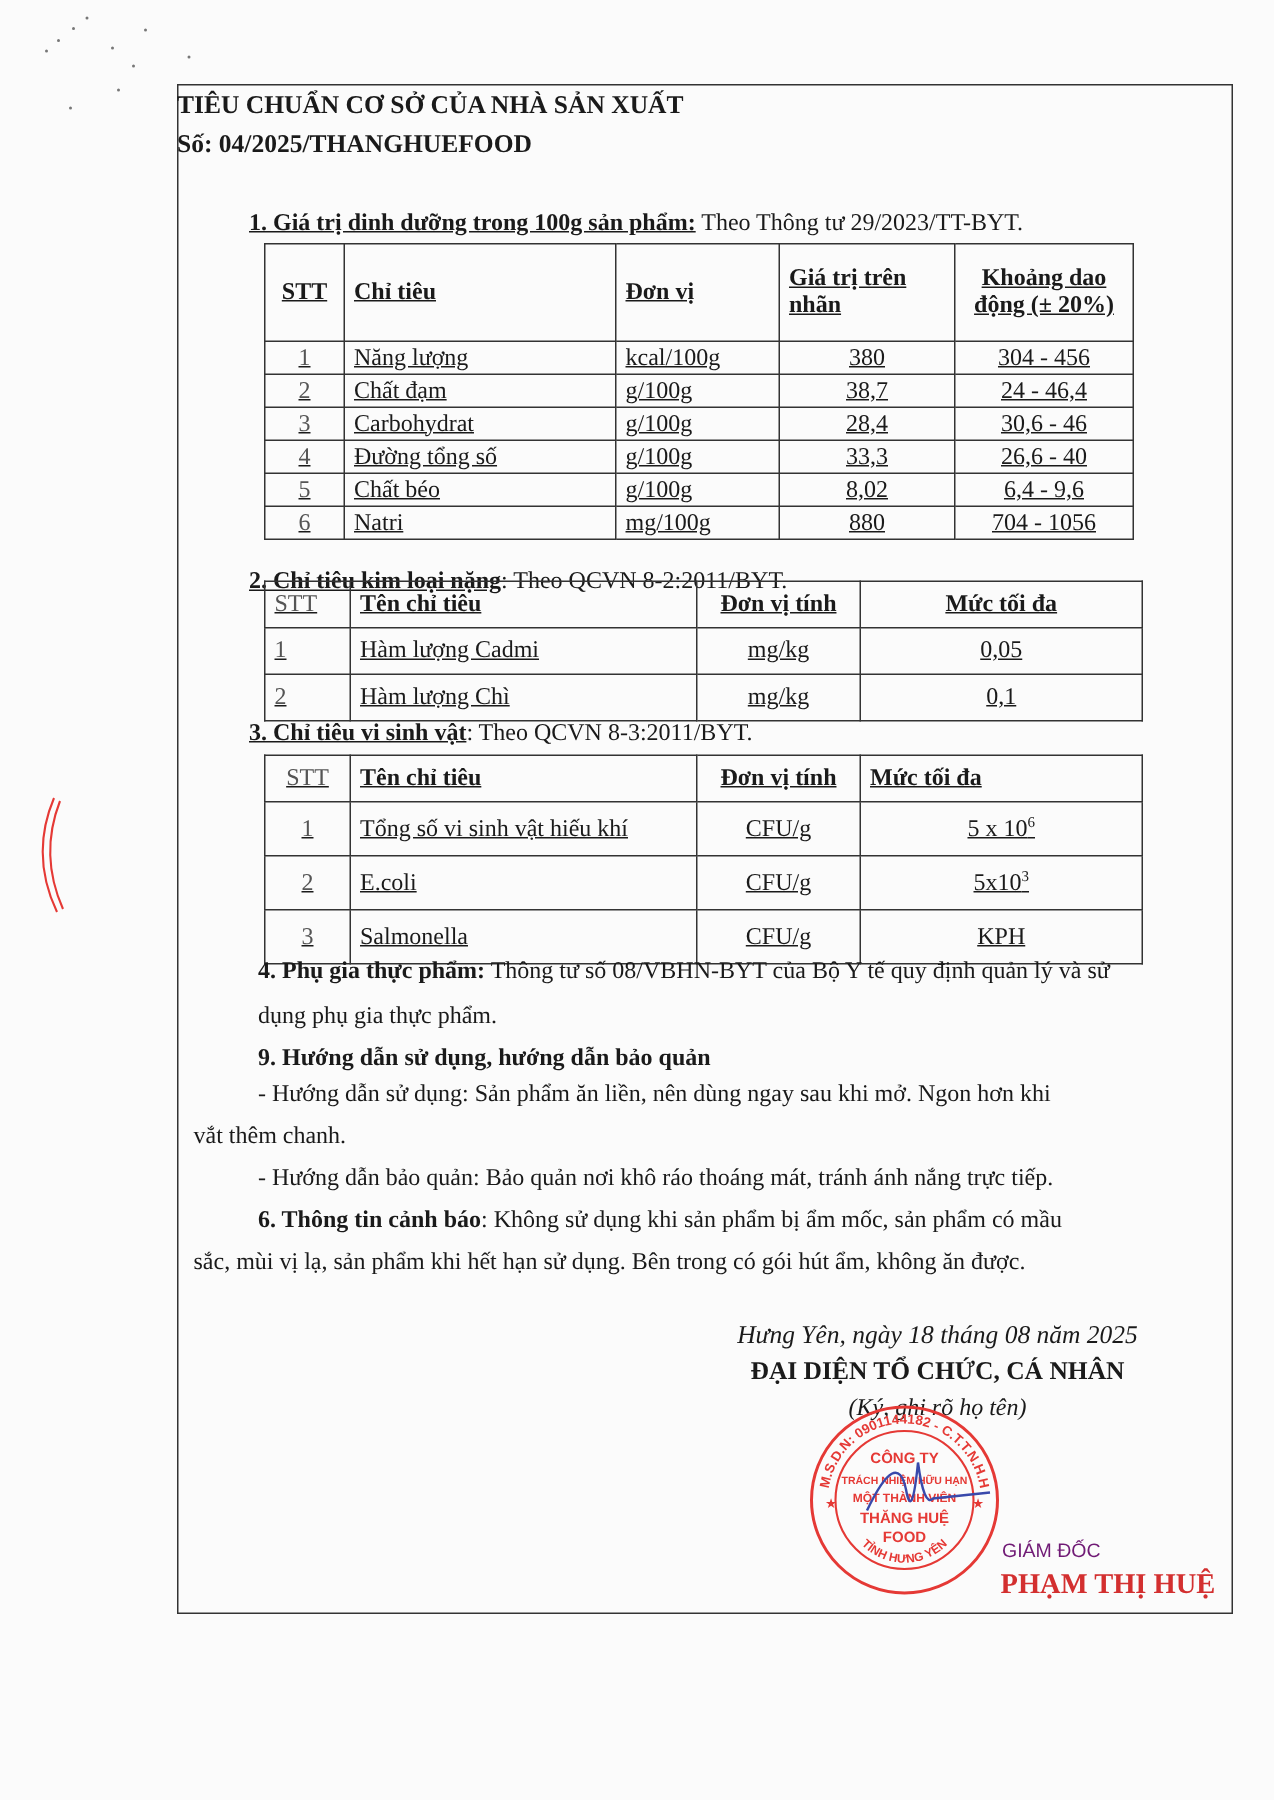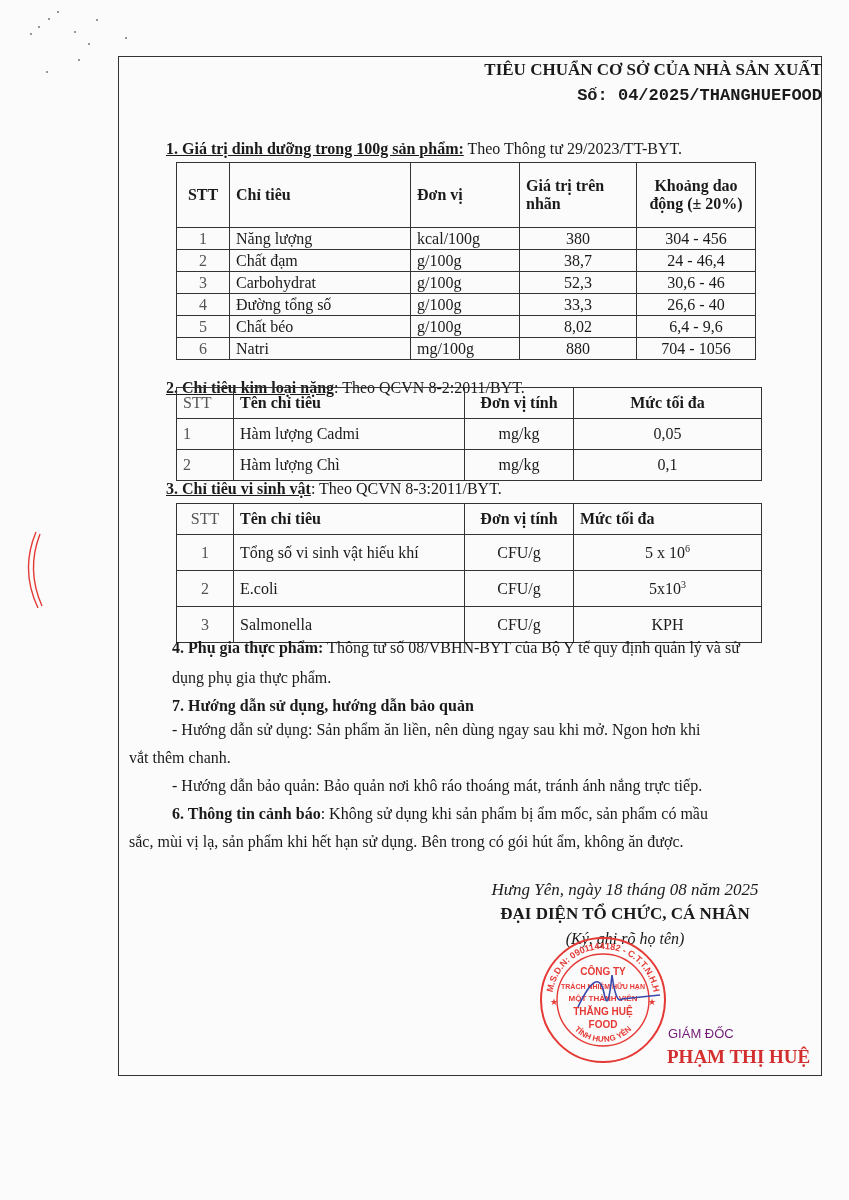--- a/index.html
+++ b/index.html
@@ -6,28 +6,28 @@
   body {
     width: 849px; height: 1200px; background: #fbfbfb; position: relative; overflow: hidden;
     font-family: "Liberation Serif", "DejaVu Serif", serif; color: #1a1a1a;
   }
   .speck { position: absolute; width: 2px; height: 2px; background: #777; border-radius: 1px; }
   .frame {
     position: absolute; left: 118px; top: 56px; width: 704px; height: 1020px;
     border: 1px solid #333; box-sizing: border-box;
   }
   .title {
-    position: absolute; left: 118px; width: 704px; text-align: right;
+    position: absolute; left: 118px; width: 704px; text-align: left;
     font-weight: bold; font-size: 17px;
   }
   .t1 { top: 60px; }
-  .t2 { top: 86px; font-family: Liberation Mono, monospace; }
+  .t2 { top: 86px; }
   .section-line { position: absolute; font-size: 16px; white-space: nowrap; }
   .section-line b { font-weight: bold; text-decoration: underline; }
-  table { position: absolute; border-collapse: collapse; font-size: 16px; }
+  table { position: absolute; border-collapse: collapse; font-size: 16px; text-decoration: underline; }
   td, th { border: 1px solid #333; padding: 0 6px; }
   th { font-weight: bold; }
   .c { text-align: center; }
   .l { text-align: left; }
   .stt { color: #555; }
   #tbl1 { left: 176px; top: 162px; width: 580px; }
   #tbl1 th { height: 64px; line-height: 18px; }
   #tbl1 td { height: 21px; line-height: 20px; }
   #tbl2 { left: 176px; top: 387px; width: 586px; }
   #tbl2 th, #tbl2 td { height: 30px; }
@@ -89,21 +89,21 @@
         <td class="c stt">2</td>
         <td>Chất đạm</td>
         <td>g/100g</td>
         <td class="c">38,7</td>
         <td class="c">24 - 46,4</td>
       </tr>
   <tr>
         <td class="c stt">3</td>
         <td>Carbohydrat</td>
         <td>g/100g</td>
-        <td class="c">52,3</td>
+        <td class="c">28,4</td>
         <td class="c">30,6 - 46</td>
       </tr>
   <tr>
         <td class="c stt">4</td>
         <td>Đường tổng số</td>
         <td>g/100g</td>
         <td class="c">33,3</td>
         <td class="c">26,6 - 40</td>
       </tr>
   <tr>
@@ -179,21 +179,21 @@
         <td class="c"><span>KPH</span><sup></sup></td>
       </tr>
 </tbody>
   </table>
 
 <div class="para" style="left:172px;top:634px;">
   <b>4. Phụ gia thực phẩm:</b><span> Thông tư số 08/VBHN-BYT của Bộ Y tế quy định quản lý và sử</span>
 </div>
 <div class="para" style="left:172px;top:664px;">dụng phụ gia thực phẩm.</div>
 
-<div class="para" style="left:172px;top:692px;"><b>7. Hướng dẫn sử dụng, hướng dẫn bảo quản</b></div>
+<div class="para" style="left:172px;top:692px;"><b>9. Hướng dẫn sử dụng, hướng dẫn bảo quản</b></div>
 <div class="para" style="left:172px;top:716px;">- Hướng dẫn sử dụng:  Sản phẩm ăn liền, nên dùng ngay sau khi mở. Ngon hơn khi</div>
 <div class="para" style="left:129px;top:744px;">vắt thêm chanh.</div>
 <div class="para" style="left:172px;top:772px;">- Hướng dẫn bảo quản:  Bảo quản nơi khô ráo thoáng mát, tránh ánh nắng trực tiếp.</div>
 
 <div class="para" style="left:172px;top:800px;">
   <b>6. Thông tin cảnh báo</b><span>: Không sử dụng khi sản phẩm bị ẩm mốc, sản phẩm có mầu</span>
 </div>
 <div class="para" style="left:129px;top:828px;">sắc, mùi vị lạ, sản phẩm khi hết hạn sử dụng. Bên trong có gói hút ẩm, không ăn được.</div>
 
 <div class="sig" style="left:470px;top:880px;width:310px;font-style:italic;font-size:17px;">Hưng Yên, ngày 18 tháng 08 năm 2025</div>

